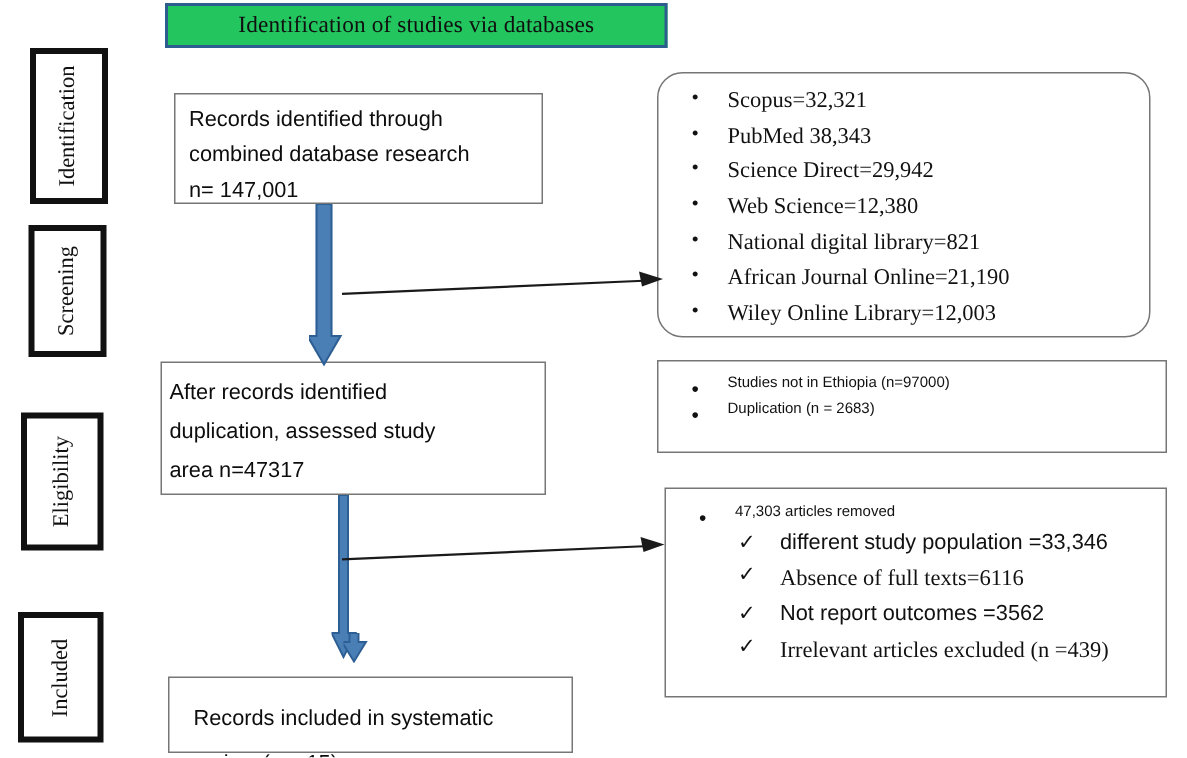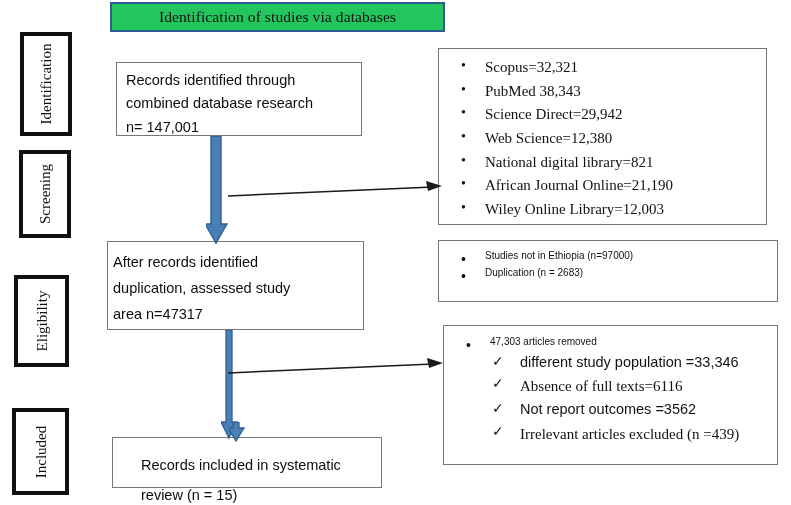--- a/index.html
+++ b/index.html
@@ -77,29 +77,30 @@
     padding: 6px 0 0 9px;
   }
   
   #box-after-duplication {
     left: 107px; top: 241px; width: 257px; height: 89px;
     padding: 8px 0 0 5px;
   }
   #box-after-duplication .box-text { line-height: 1.78; }
   
   #box-records-included {
-    left: 112px; top: 437px; width: 270px; height: 51px;
-    padding: 12px 0 0 28px;
+    left: 112px; top: 451px; width: 270px; height: 51px;
+    padding: 12px 0 0 16px;
   }
   #box-records-included .box-text { line-height: 2.1; }
 
   
   #box-databases {
     left: 438px; top: 48px; width: 329px; height: 177px;
     padding: 7px 0 0 0;
+    border-radius: 17px;
   }
   #box-excluded-screening {
     left: 438px; top: 240px; width: 340px; height: 62px;
     padding: 7px 0 0 0;
   }
   #box-excluded-eligibility {
     left: 443px; top: 325px; width: 335px; height: 140px;
     padding: 8px 0 0 0;
   }
 

